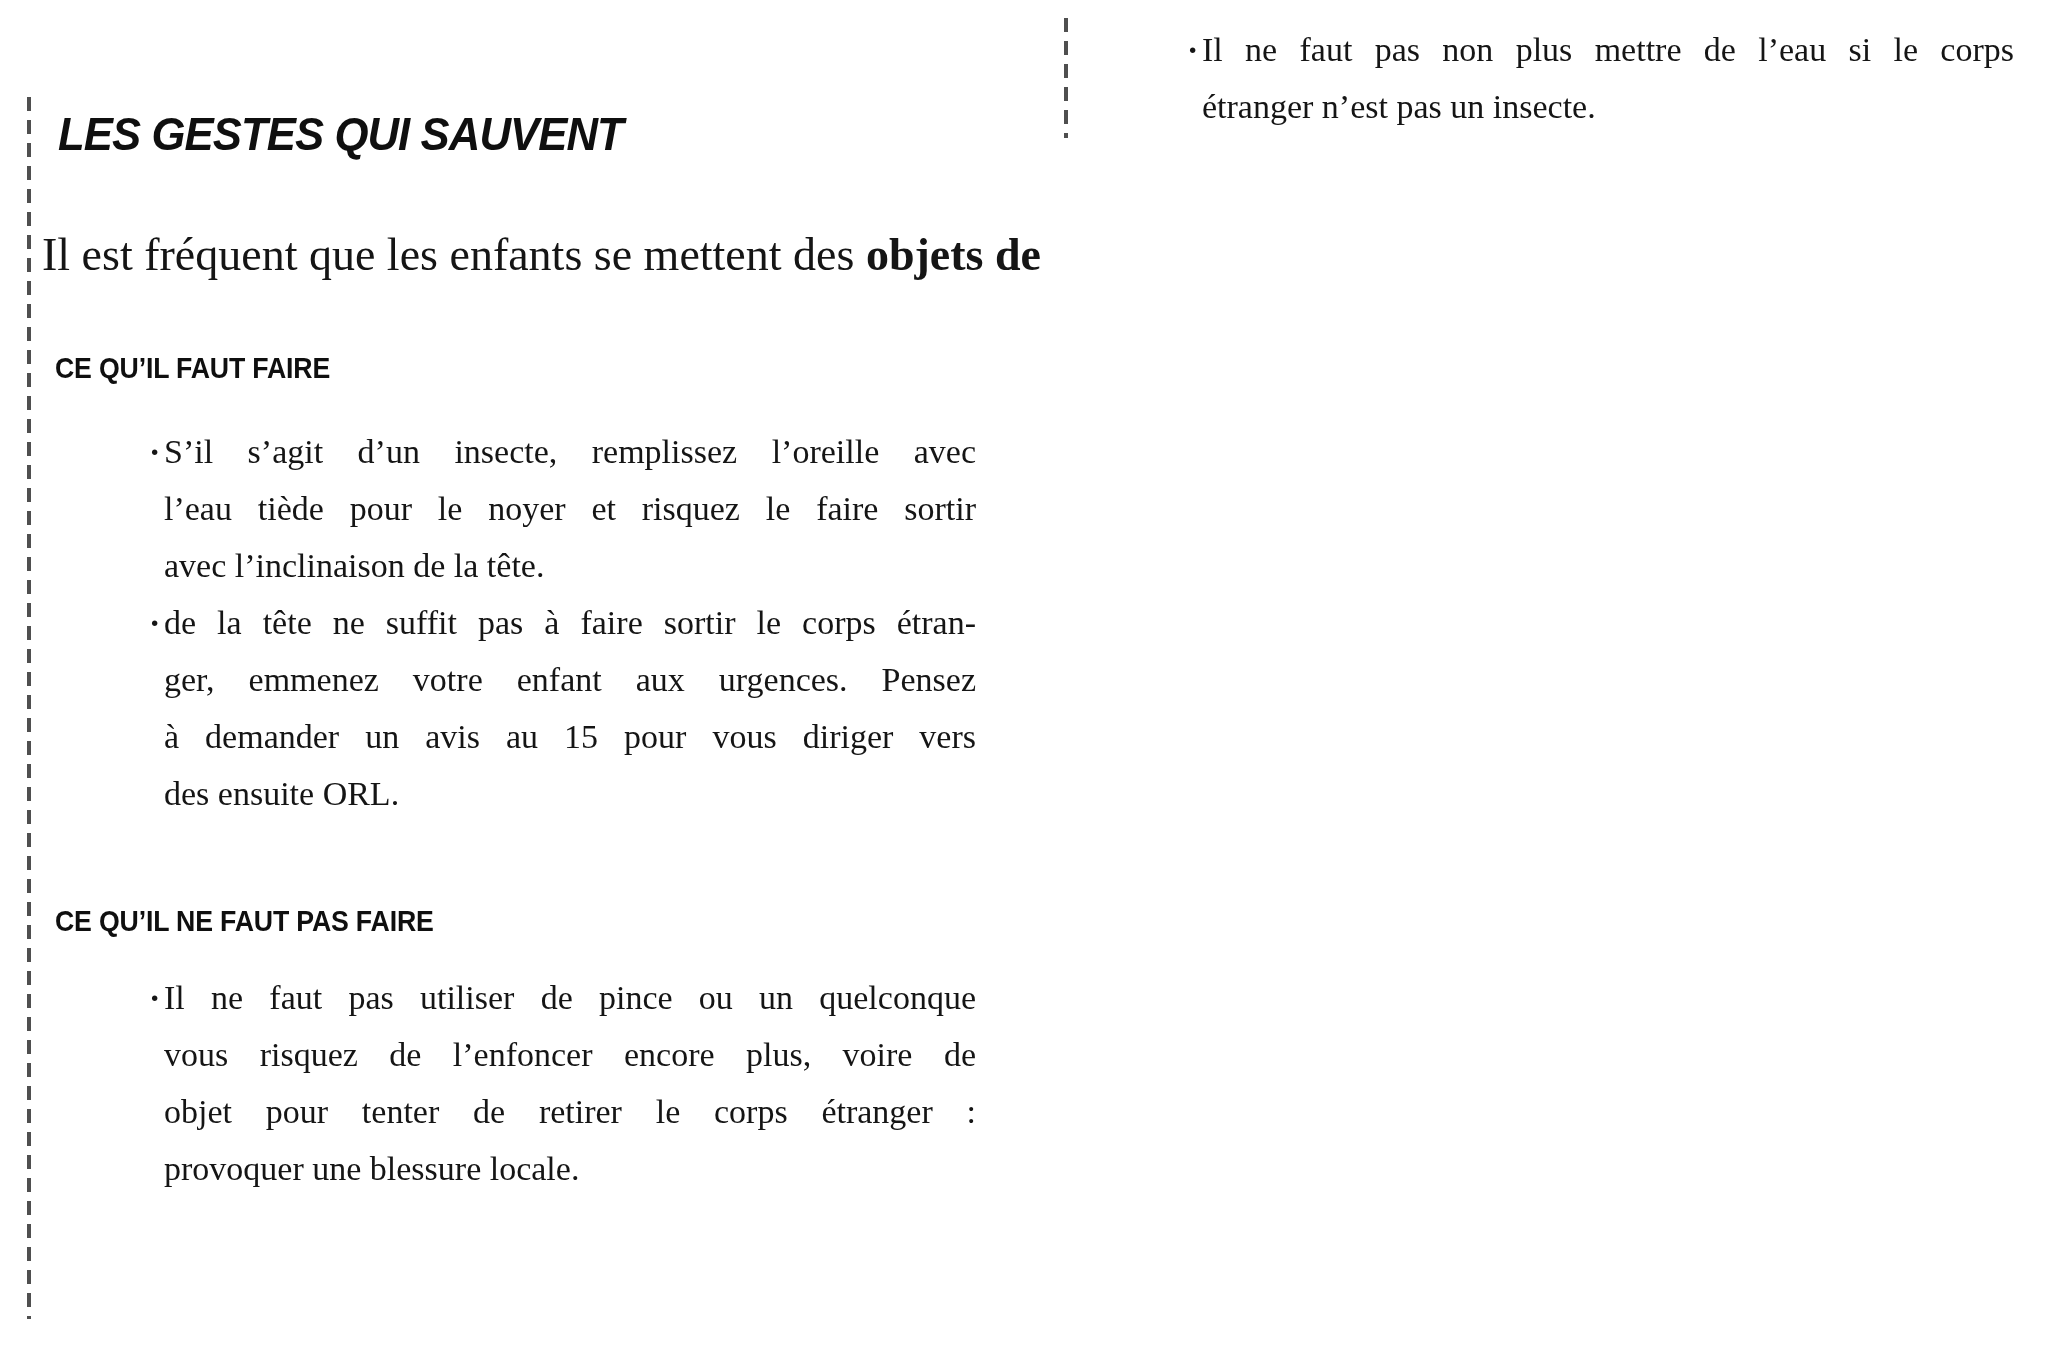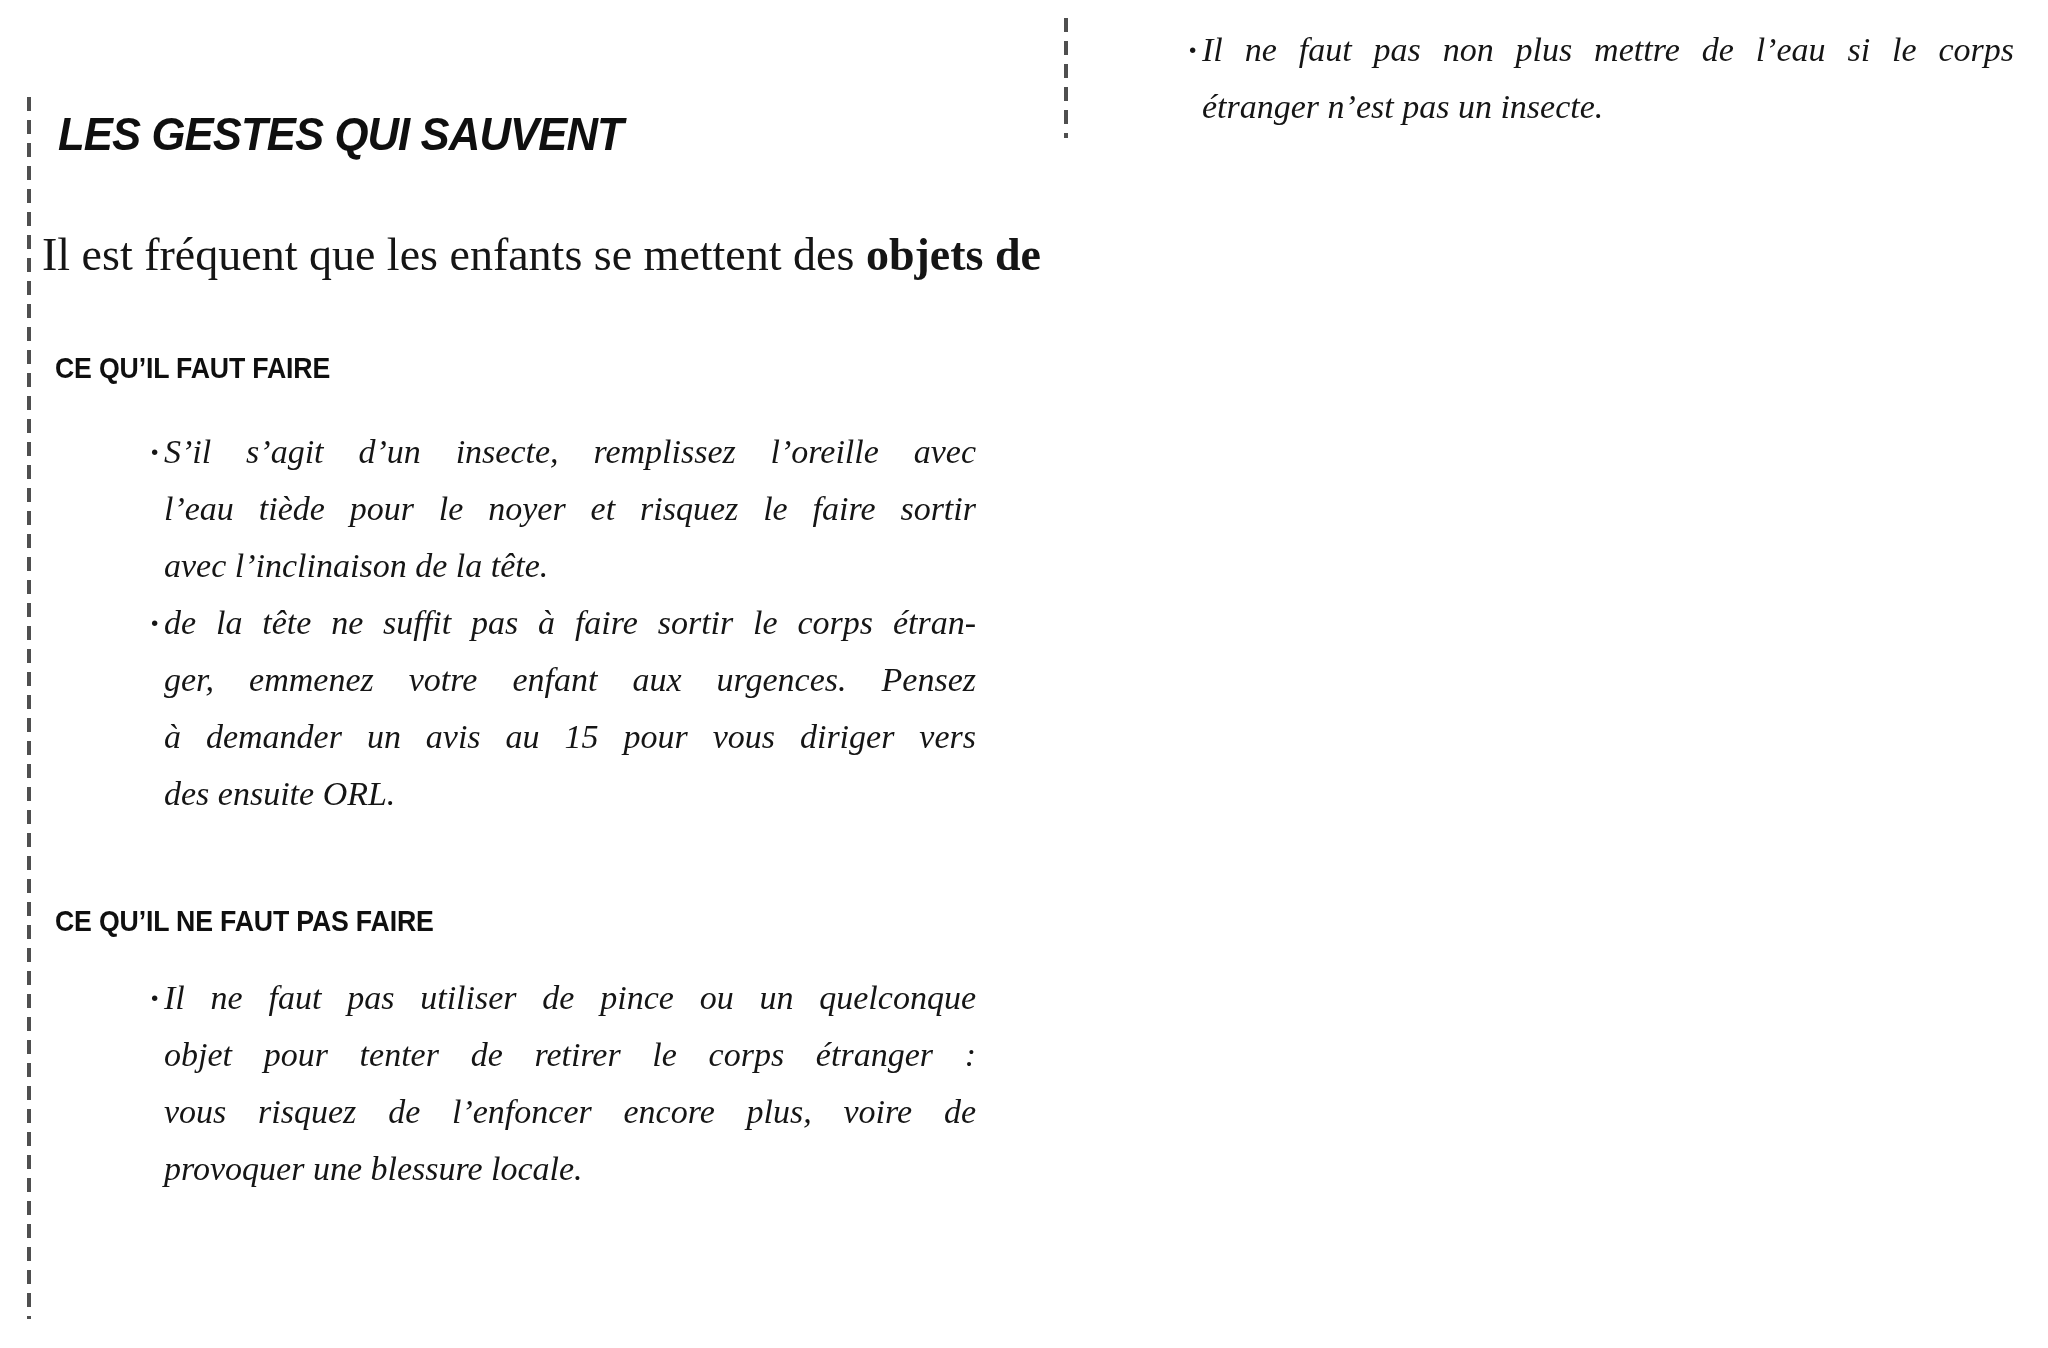--- a/index.html
+++ b/index.html
@@ -35,21 +35,21 @@
   .h1{margin-top:68px;}
   .h2{margin-top:82px;}
   .list{margin:0;padding:0;list-style:none;}
   .list1{margin-top:38px;}
   .list2{margin-top:31px;}
   .bullet-item{position:relative;}
   .marker{
     position:absolute;left:107px;top:0;
     font-size:34px;line-height:57px;font-weight:700;
   }
-  .lines{margin-left:122px;font-size:34px;line-height:57px;font-style:italic;}
+  .lines{margin-left:122px;font-size:34px;line-height:57px;}
   .line{
     height:57px;text-align:justify;text-align-last:justify;text-justify:inter-word;
     white-space:nowrap;
   }
   .line.last{text-align:center;text-align-last:left;}
   .bd{font-weight:700;}
 </style>
 </head>
 <body>
 
@@ -86,22 +86,22 @@
     </li>
   </ul>
 
   <h2 class="h h2">CE QU’IL NE FAUT PAS FAIRE</h2>
 
   <ul class="list list2">
     <li class="bullet-item">
       <span class="marker">·</span>
       <div class="lines">
         <div class="line">Il ne faut pas utiliser de pince ou un quelconque</div>
+        <div class="line">vous risquez de l’enfoncer encore plus, voire de</div>
         <div class="line">objet pour tenter de retirer le corps étranger :</div>
-        <div class="line">vous risquez de l’enfoncer encore plus, voire de</div>
         <div class="line last">provoquer une blessure locale.</div>
       </div>
     </li>
   </ul>
 
 </section>
 
 <section class="col-right">
   <div class="bullet-item">
     <span class="marker">·</span>

